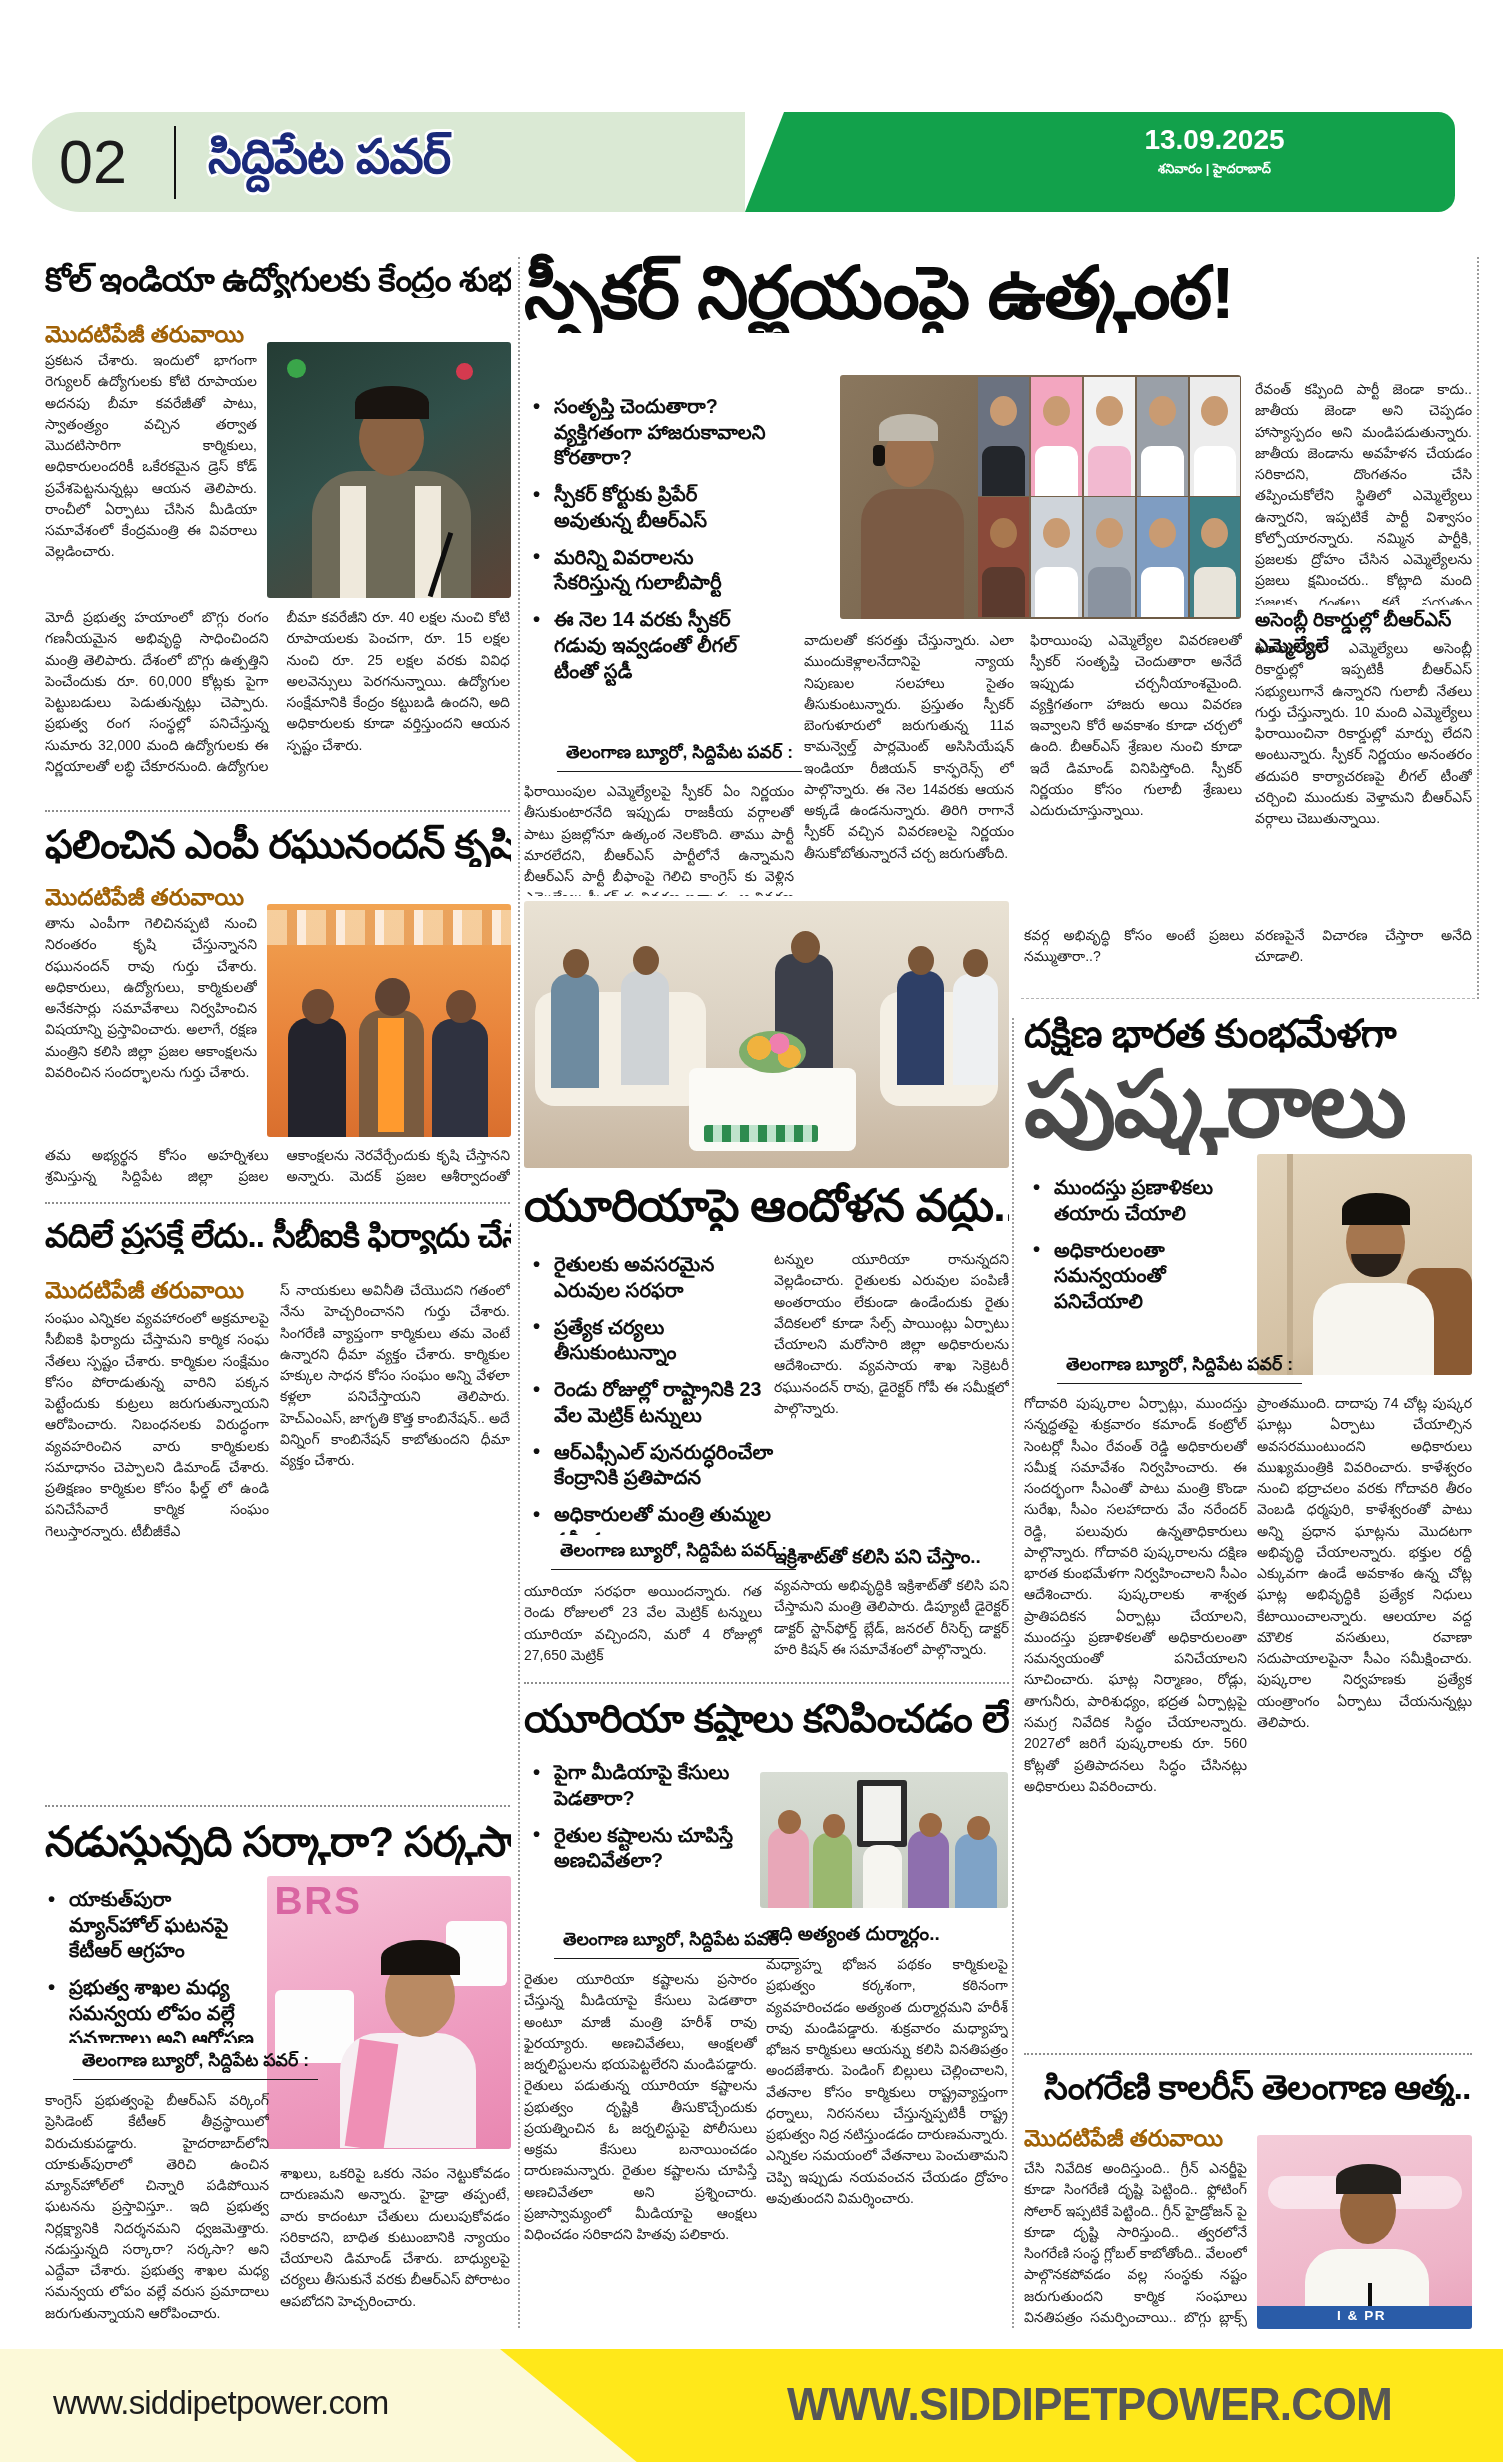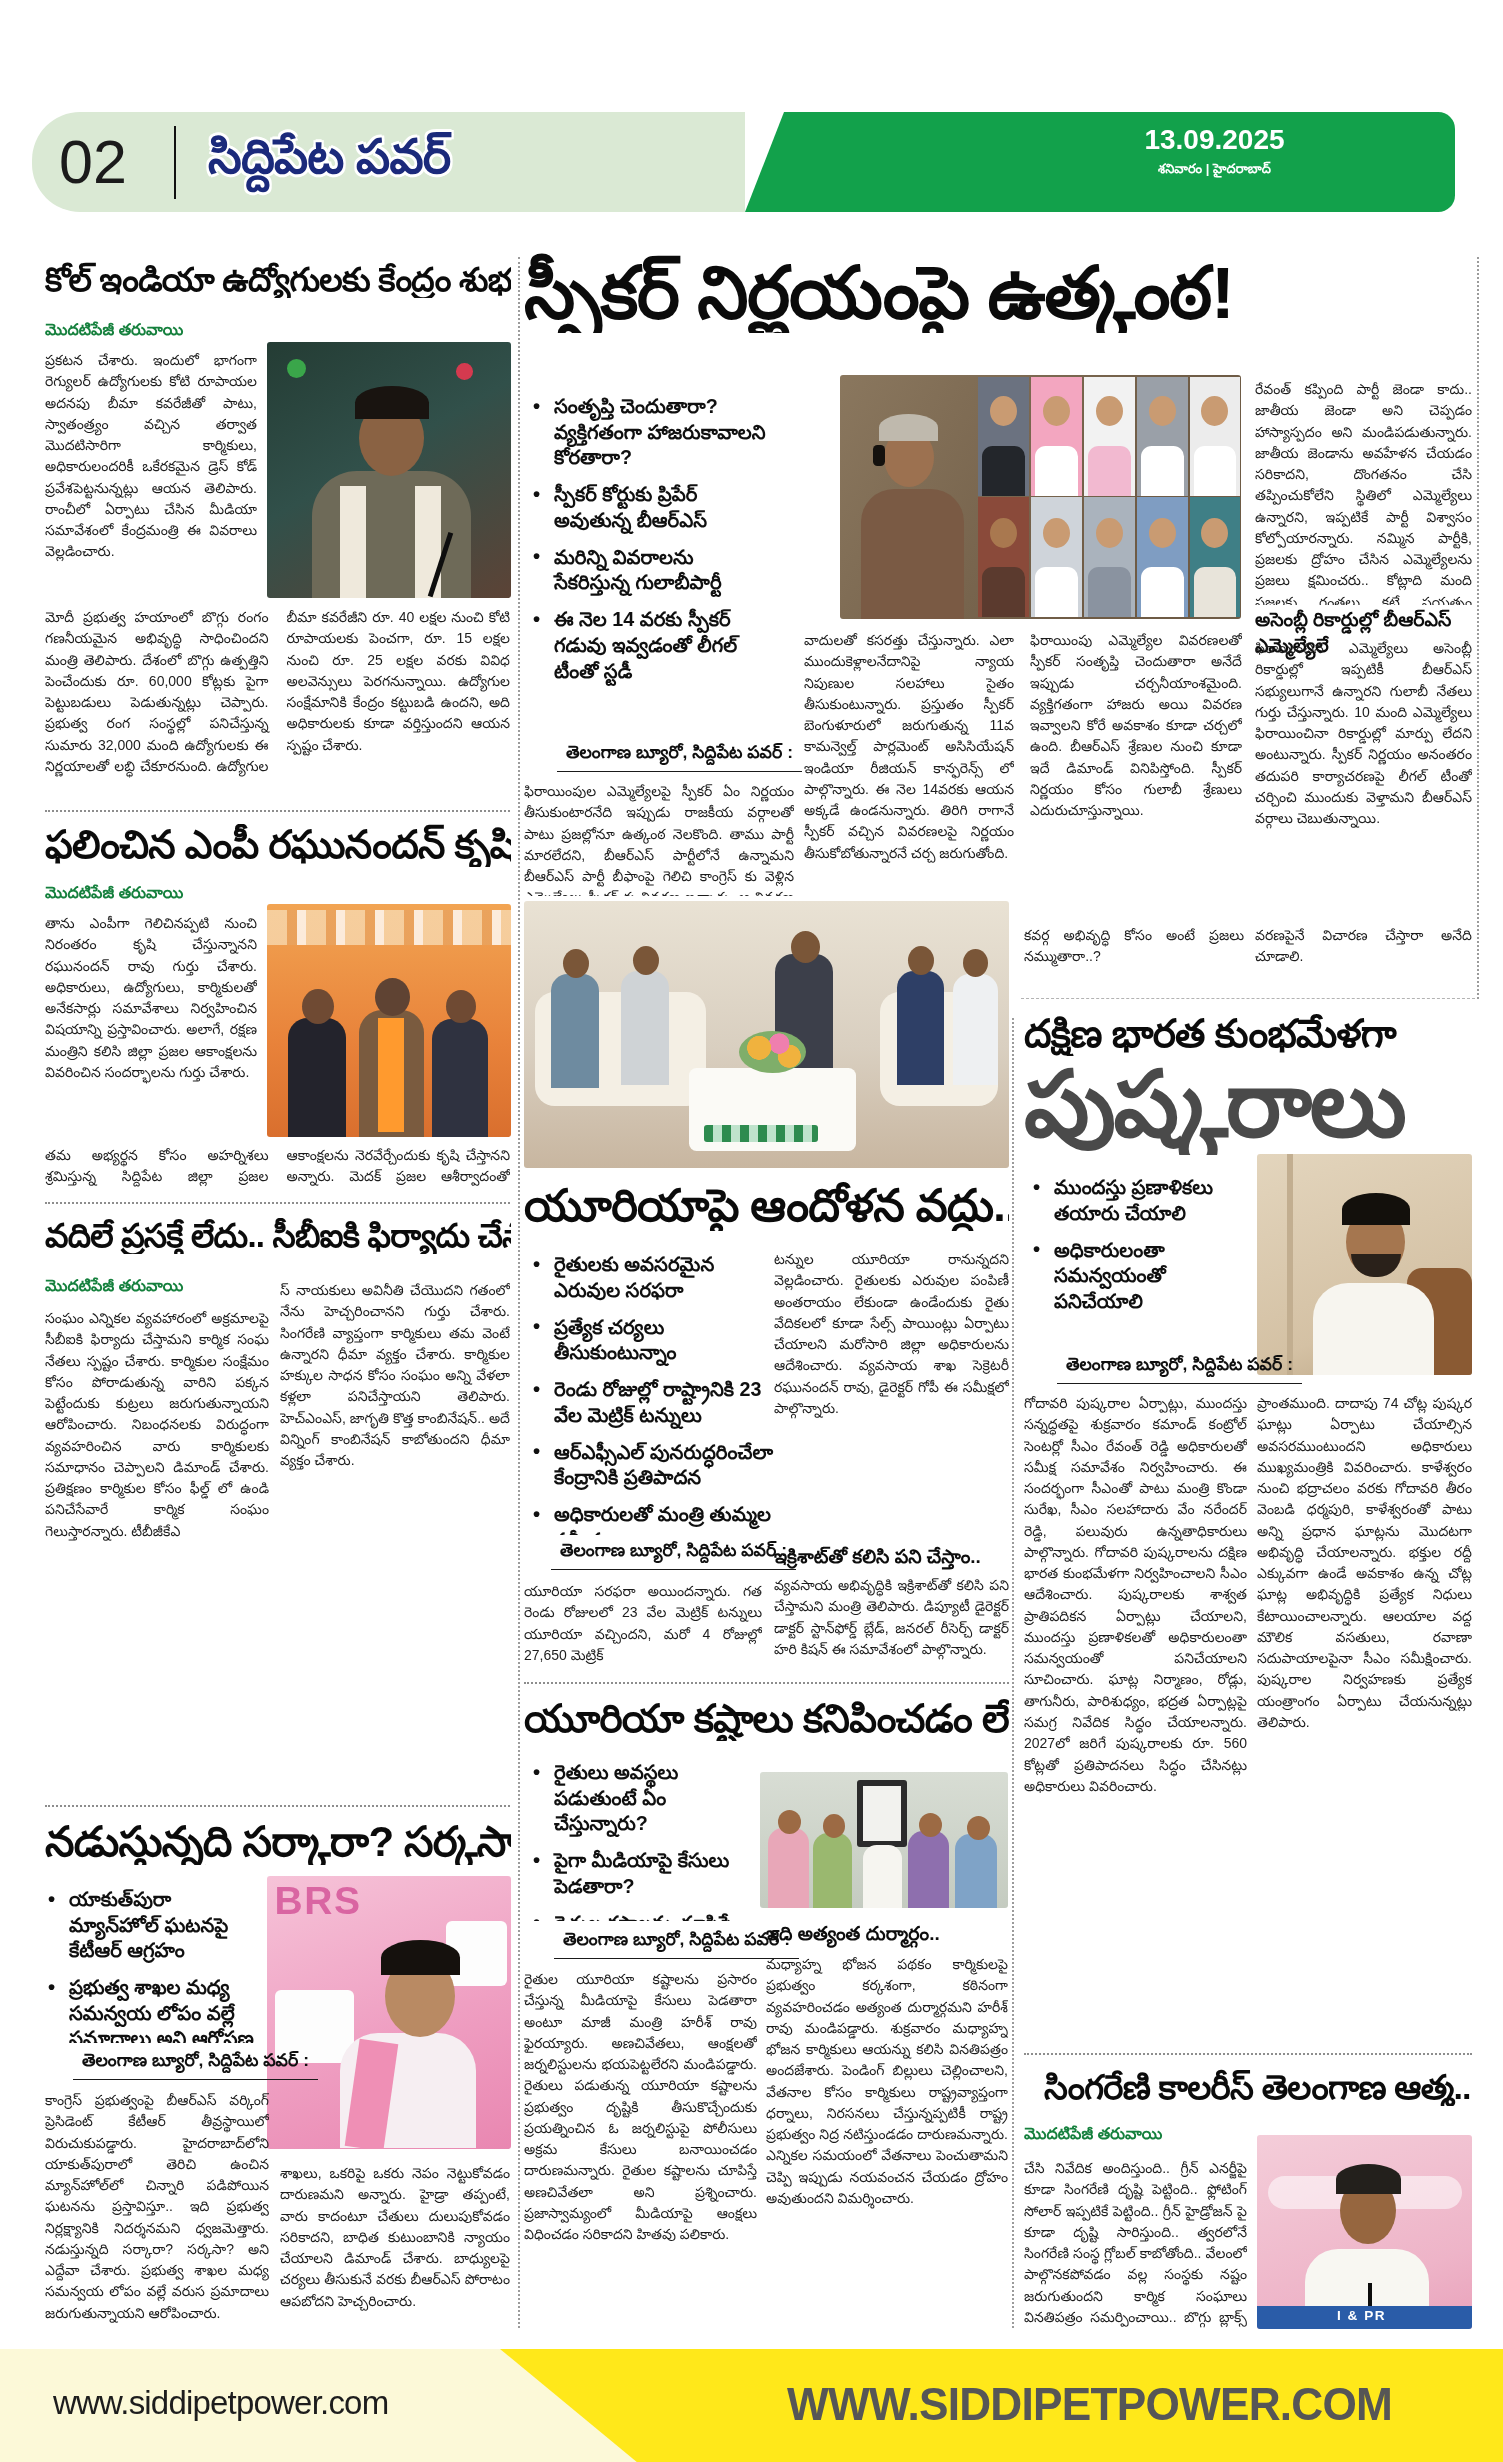--- a/index.html
+++ b/index.html
@@ -1,19 +1,19 @@
 <!DOCTYPE html>
 <html style="font-size:12px"><head>
 <meta charset="utf-8">
 <style>
   html,body{margin:0;padding:0;background:#ffffff;}
   body{width:1503px;height:2462px;position:relative;font-family:"Liberation Sans",sans-serif;color:#1c1c1c;}
   .abs{position:absolute;}
   .headline{font-weight:800;color:#0b0b0b;line-height:1.1;letter-spacing:-0.8px;white-space:nowrap;overflow:hidden;}
-  .red-sub{color:#15803d;font-weight:800;font-size:16px;}
+  .red-sub{color:#a16207;font-weight:800;font-size:23px;}
   .body-txt{font-size:14px;line-height:1.52;text-align:justify;color:#1d1d1d;overflow:hidden;}
   .bullets{overflow:hidden;}
   .bullets .b{position:relative;padding-left:24px;font-size:19.7px;font-weight:700;line-height:1.3;margin-bottom:11.4px;color:#101010;}
   .bullets .b::before{content:"•";position:absolute;left:3px;top:-1.5px;font-size:20.4px;}
   .byline{font-weight:800;font-size:17.4px;color:#101010;border-bottom:1.9px solid #1a1a1a;padding:0 9px 5.3px 9px;display:inline-block;}
   .vdot{border-left:2.3px dotted #9b9b9b;width:0;}
   .hdot{border-top:2.3px dotted #8d8d8d;height:0;}
   .hdash{border-top:1.5px dashed #b3b3b3;height:0;}
   .photo{overflow:hidden;border-radius:3px;}
   .face{position:absolute;background:#c99b72;border-radius:50%;}
@@ -206,21 +206,20 @@
 </div>
 <div class="abs byline" style="left:551px;top:1540px;">తెలంగాణ బ్యూరో, సిద్దిపేట పవర్ :</div>
 <div class="abs body-txt" style="left:524px;top:1581px;width:238px;height:94px;">యూరియా సరఫరా అయిందన్నారు. గత రెండు రోజులలో 23 వేల మెట్రిక్ టన్నులు యూరియా వచ్చిందని, మరో 4 రోజుల్లో 27,650 మెట్రిక్</div>
 <div class="abs body-txt" style="left:774px;top:1249px;width:235px;height:291px;">టన్నుల యూరియా రానున్నదని వెల్లడించారు. రైతులకు ఎరువుల పంపిణీ అంతరాయం లేకుండా ఉండేందుకు రైతు వేదికలలో కూడా సేల్స్ పాయింట్లు ఏర్పాటు చేయాలని మరోసారి జిల్లా అధికారులను ఆదేశించారు. వ్యవసాయ శాఖ సెక్రెటరీ రఘునందన్ రావు, డైరెక్టర్ గోపీ ఈ సమీక్షలో పాల్గొన్నారు.</div>
 <div class="abs subhead2" style="left:774px;top:1546px;width:235px;">ఇక్రిశాట్‌తో కలిసి పని చేస్తాం..</div>
 <div class="abs body-txt" style="left:774px;top:1575px;width:235px;height:100px;">వ్యవసాయ అభివృద్ధికి ఇక్రిశాట్‌తో కలిసి పని చేస్తామని మంత్రి తెలిపారు. డిప్యూటీ డైరెక్టర్ డాక్టర్ స్టాన్‌ఫోర్డ్ బ్లేడ్, జనరల్ రీసెర్చ్ డాక్టర్ హరి కిషన్ ఈ సమావేశంలో పాల్గొన్నారు.</div>
 <div class="abs hdot" style="left:524px;top:1682px;width:485px;"></div>
 
 <div class="abs headline" style="left:524px;top:1698px;width:485px;font-size:39px;">యూరియా కష్టాలు కనిపించడం లేదా?</div>
 <div class="abs bullets" style="left:530px;top:1760px;width:229px;height:161px;">
-  <div class="b">రైతులు అవస్థలు పడుతుంటే ఏం చేస్తున్నారు?</div>
   <div class="b">పైగా మీడియాపై కేసులు పెడతారా?</div>
   <div class="b">రైతుల కష్టాలను చూపిస్తే అణచివేతలా?</div>
 
 </div>
 <div class="abs photo" style="left:760px;top:1772px;width:248px;height:136px;background:linear-gradient(180deg,#d8ddd4 0%,#c4cbc0 100%);">
   <div class="abs" style="left:97px;top:7.6px;width:50px;height:67px;background:#2b2b2b;border-radius:3px;"></div>
   <div class="abs" style="left:103px;top:13.6px;width:38px;height:55px;background:#f2f2ee;"></div>
   <div class="abs" style="left:7.6px;top:56px;width:41px;height:80px;border-radius:15px 15px 0 0;background:#e8a7b8;"></div>
   <div class="face" style="left:18px;top:38px;width:23px;height:24px;background:#9c6a44;"></div>
   <div class="abs" style="left:53px;top:61px;width:39px;height:76px;border-radius:15px 15px 0 0;background:#9ab86f;"></div>

